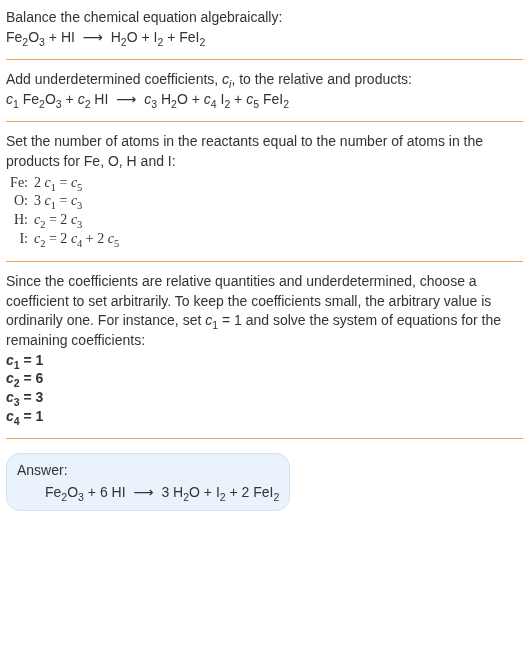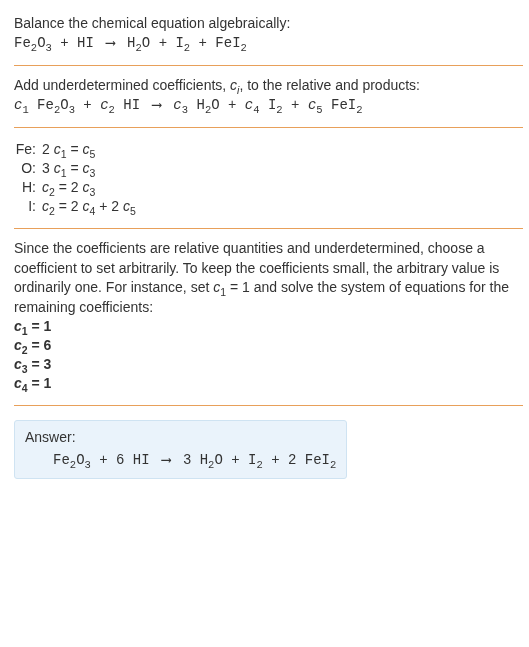--- a/index.html
+++ b/index.html
@@ -5,68 +5,68 @@
   body {
     margin: 0;
     padding: 0;
     font-family: -apple-system, BlinkMacSystemFont, "Segoe UI", Arial, sans-serif;
     font-size: 14px;
     color: #333;
     background: #fff;
     width: 529px;
   }
   .container {
-    padding: 12px 6px 6px 6px;
-    margin-left: 8px;
+    padding: 6px 6px 6px 6px;
   }
   .section {
     padding: 2px 0 8px 0;
   }
   hr.sep {
     border: none;
     border-top: 1px solid #e8a05a;
     margin: 4px 0 8px 0;
   }
   .eq {
-    font-family: Liberation Mono, monospace;
+    font-family: Liberation Sans, sans-serif;
   }
   sub {
     font-size: 0.75em;
     vertical-align: sub;
     line-height: 0;
   }
   .sub-i {
     font-style: italic;
   }
   .arrow {
     display: inline-block;
     padding: 0 4px;
   }
   .atom-table {
     border-collapse: collapse;
     margin-top: 2px;
+    font-family: Liberation Serif, serif;
   }
   .atom-table td {
     padding: 0 6px 0 0;
     vertical-align: top;
     line-height: 1.35;
   }
   .atom-table td.label {
     text-align: right;
     padding-right: 6px;
     min-width: 22px;
   }
   .coef-list div {
     line-height: 1.35;
     font-weight: bold;
   }
   .answer-box {
     background: #eaf3fb;
     border: 1px solid #cfe3f2;
-    border-radius: 3px;
+    border-radius: 14px;
     padding: 8px 10px 10px 10px;
     display: inline-block;
     margin-top: 4px;
   }
   .answer-title {
     margin-bottom: 6px;
   }
   .answer-eq {
     padding-left: 28px;
   }
@@ -97,20 +97,21 @@
       <span>Add underdetermined coefficients, </span><span class="ci">c<sub class="sub-i">i</sub></span><span>, to the relative and products:</span>
     </div>
     <div class="line eq">
       <span class="ci">c</span><sub>1</sub> Fe<sub>2</sub>O<sub>3</sub> + <span class="ci">c</span><sub>2</sub> HI <span class="arrow">⟶</span> <span class="ci">c</span><sub>3</sub> H<sub>2</sub>O + <span class="ci">c</span><sub>4</sub> I<sub>2</sub> + <span class="ci">c</span><sub>5</sub> FeI<sub>2</sub>
     </div>
   </div>
 
   <hr class="sep">
 
   <div class="section">
+    <div class="line">Set the number of atoms in the reactants equal to the number of atoms in the products for Fe, O, H and I:</div>
     <table class="atom-table">
       <tbody>
           <tr>
         <td class="label">Fe:</td>
         <td>2 <span class="ci">c</span><sub>1</sub> = <span class="ci">c</span><sub>5</sub></td>
       </tr>
       <tr>
         <td class="label">O:</td>
         <td>3 <span class="ci">c</span><sub>1</sub> = <span class="ci">c</span><sub>3</sub></td>
       </tr>

